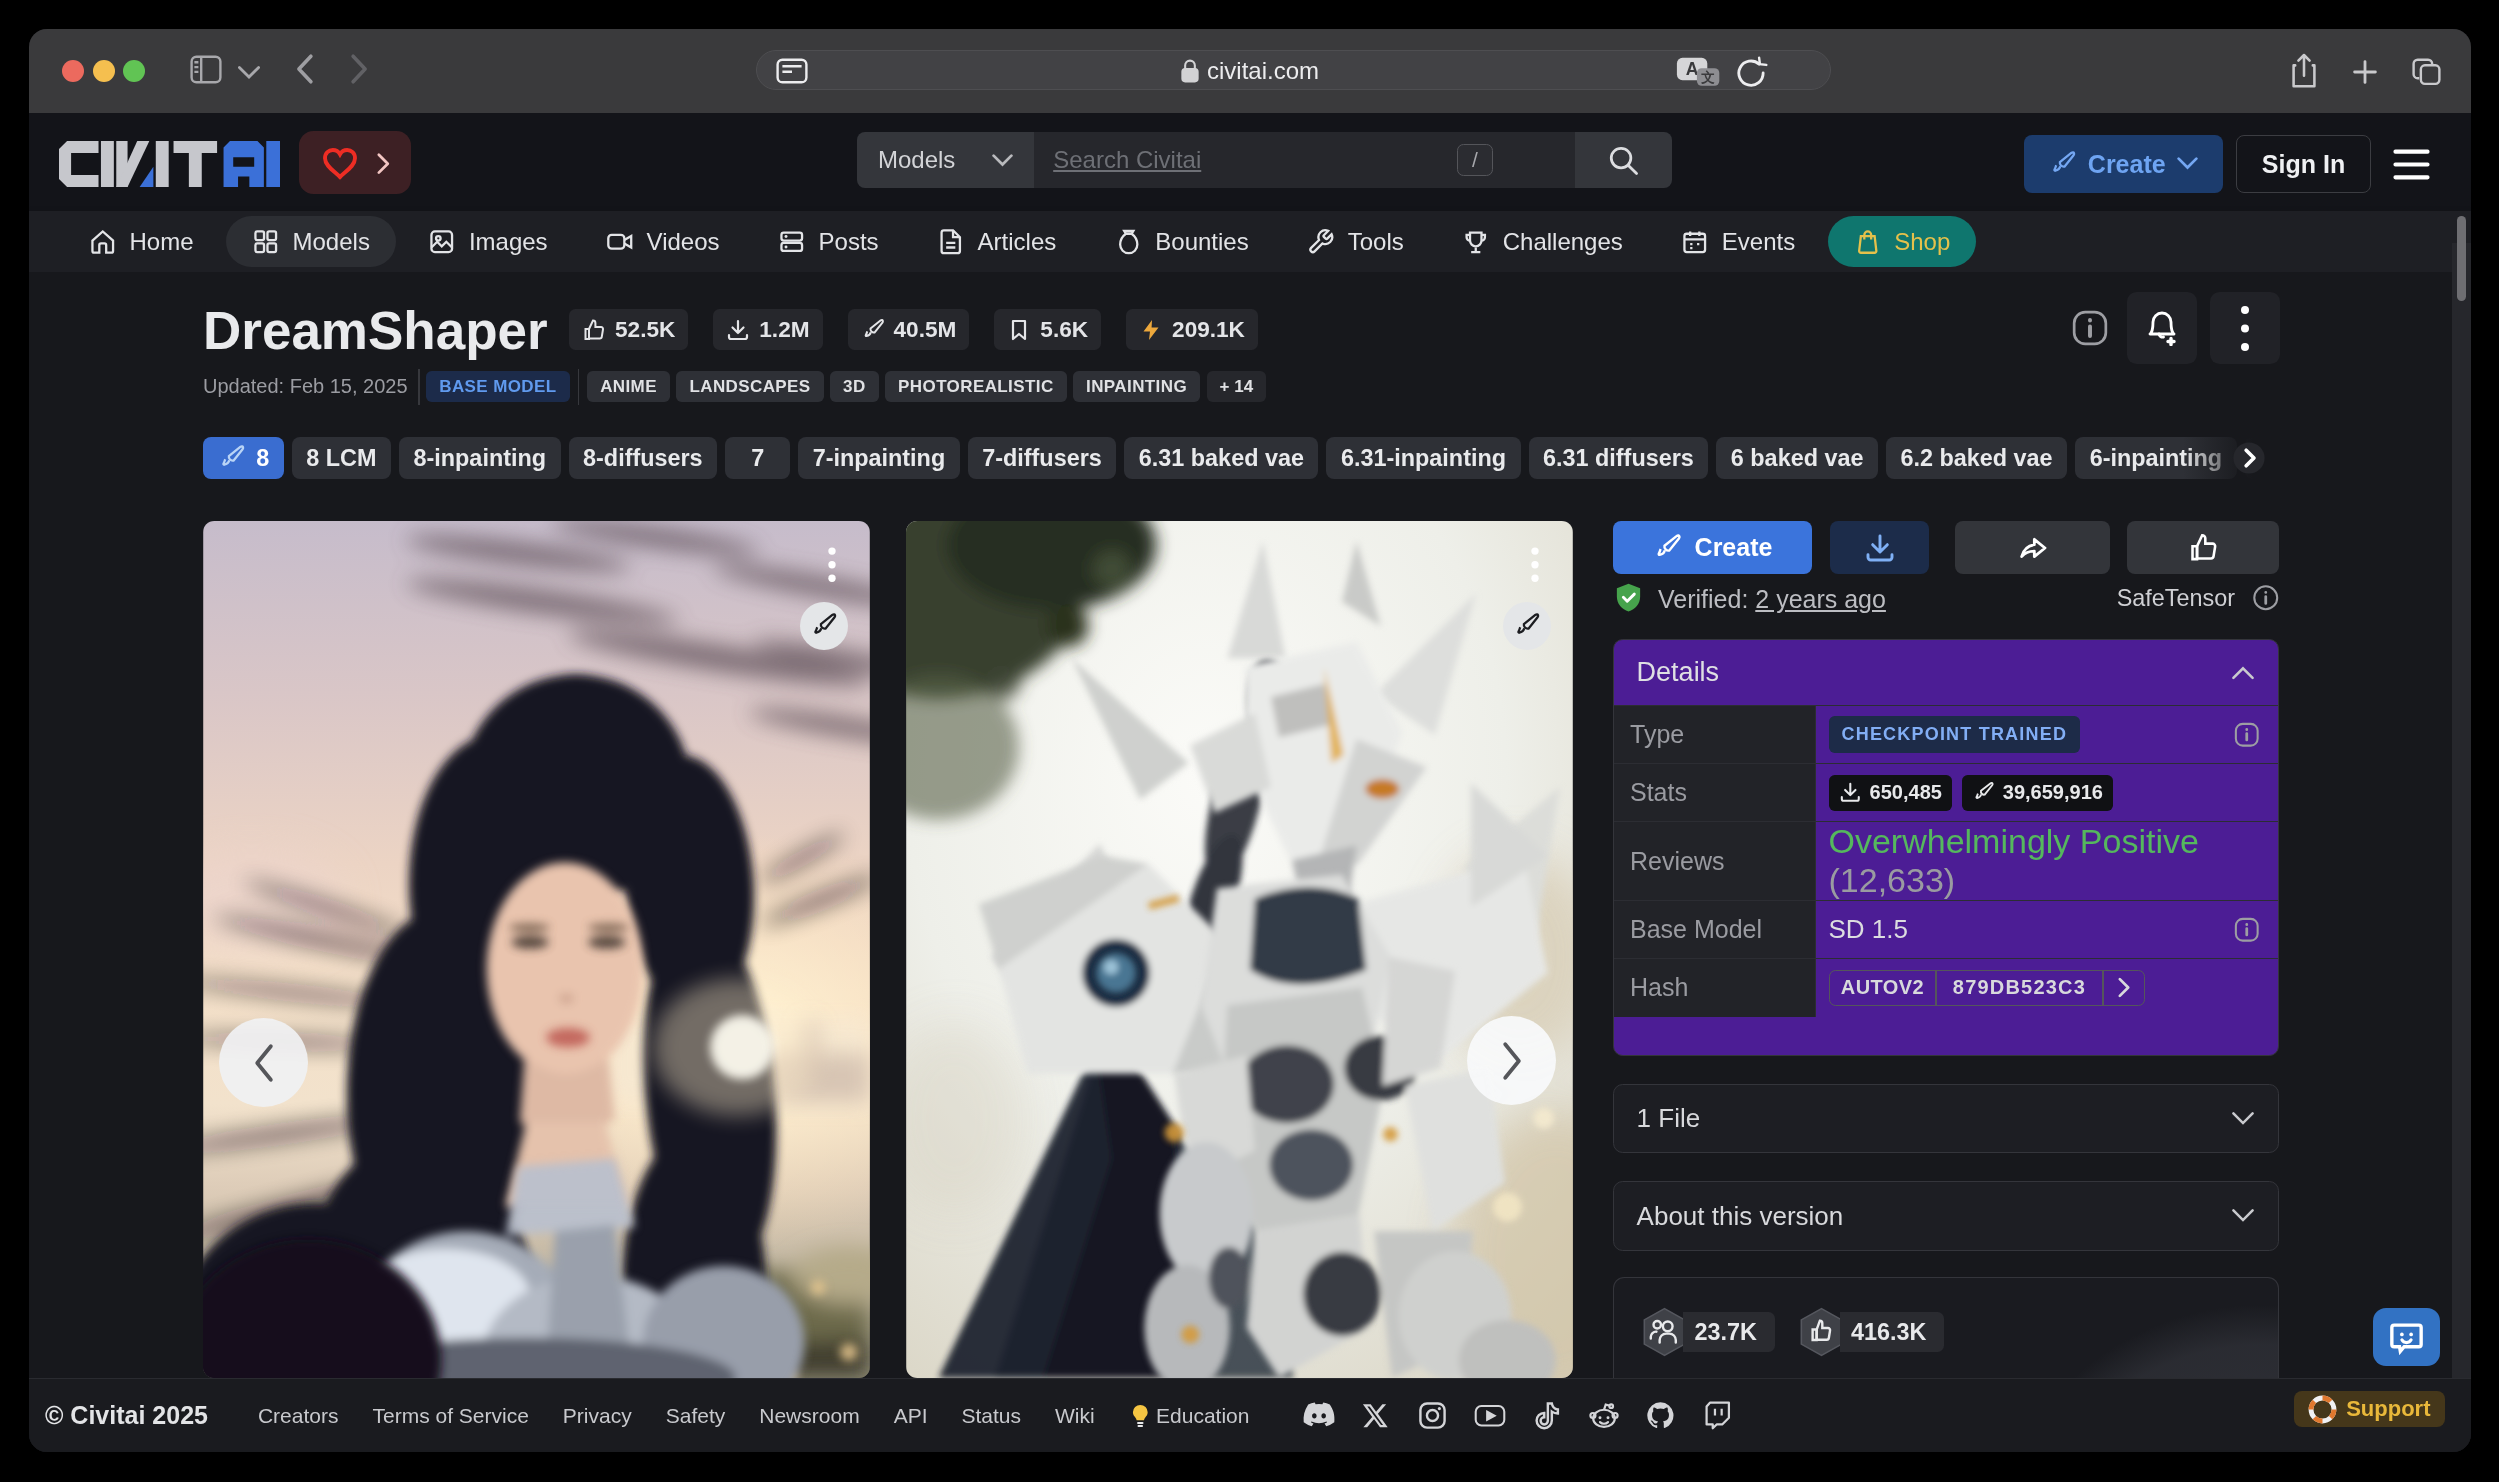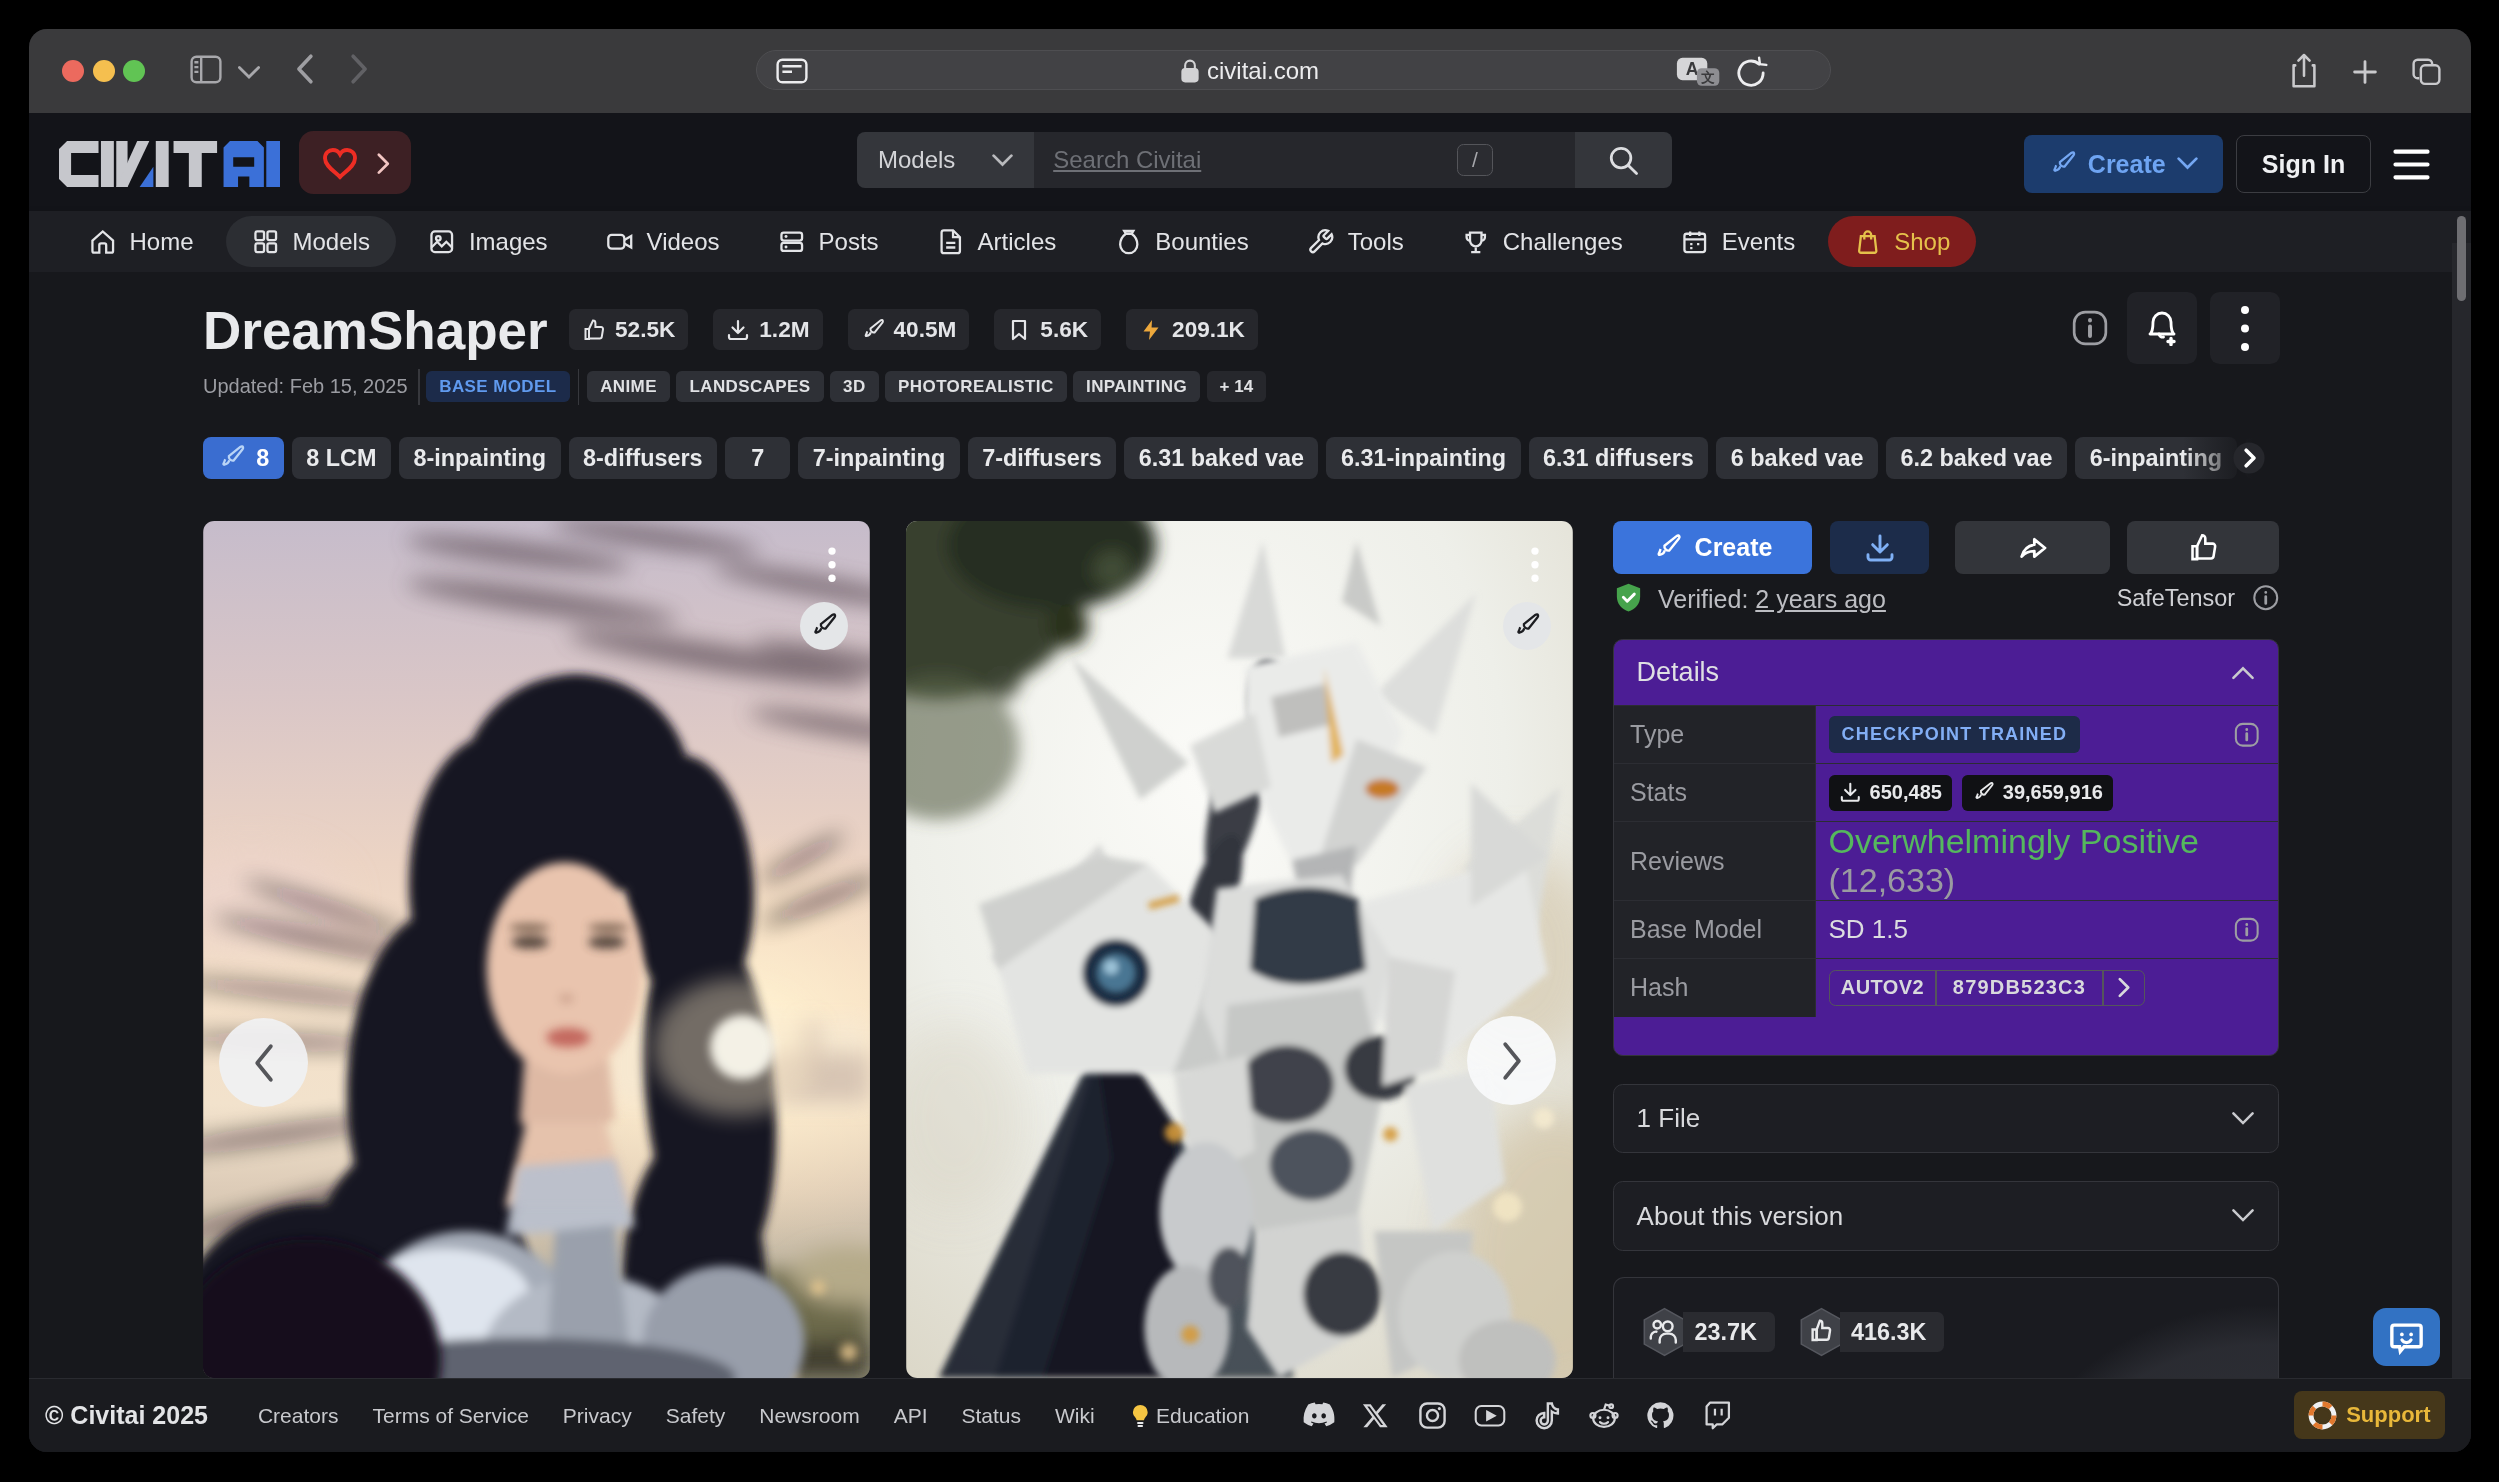--- a/index.html
+++ b/index.html
@@ -17,21 +17,21 @@
     align-items:center; justify-content:center; gap:8px; color:#ececee; font-size:24px; }
   
   .siteheader { position:absolute; left:0; top:84px; width:100%; height:99px; background:#131419; }
   .navbar { position:absolute; left:0; top:182px; width:100%; height:61px; background:#1e1f24;
     display:flex; align-items:center; box-shadow:0 4px 8px rgba(0,0,0,.3); }
   .navitems { display:flex; align-items:center; gap:6.5px; padding-left:34px; }
   .navitem { display:flex; align-items:center; gap:13px; color:#e3e4e7; font-size:24px;
     padding:0 26px; height:51px; border-radius:26px; white-space:nowrap; }
   .navitem.active { background:#2c2e33; }
   .navitem svg { flex:0 0 auto; }
-  .navitem.shop { background:#7f1d1d; color:#e5c14b;text-align:right; }
+  .navitem.shop { background:#0f766e; color:#e5c14b;text-align:right; }
   
   .content { position:absolute; left:0; top:243px; width:100%; bottom:0; background:#17181c; }
   .pagetitle { position:absolute; left:174px; top:271px; font-size:53px; font-weight:bold;
     color:#e9eaec; letter-spacing:0px; }
   .statchips { position:absolute; left:540px; top:280px; display:flex; gap:25px; }
   .statchip { height:41px; background:#26272c; border-radius:6.5px; display:flex; align-items:center;
     gap:9px; padding:0 13px; color:#e4e5e8; font-size:22.6px; font-weight:bold; }
   .tagrow { position:absolute; left:174px; top:342px; height:31px; display:flex; align-items:center; }
   .updated { color:#9b9ca2; font-size:20px; margin-right:10.5px; }
   .tdiv { width:1.6px; height:36px; background:#37383d; margin:0 0 0 0; }
@@ -760,21 +760,21 @@
             <path d="M12 1 A11 11 0 0 0 8.5 22.4 c.55.1.75-.24.75-.53 v-1.9 c-3.06.67-3.7-1.47-3.7-1.47 -.5-1.27-1.22-1.6-1.22-1.6 -1-.68.08-.67.08-.67 1.1.08 1.68 1.13 1.68 1.13 .98 1.68 2.57 1.2 3.2.9 .1-.7.38-1.2.7-1.47 -2.44-.28-5-1.22-5-5.44 0-1.2.43-2.18 1.13-2.95 -.11-.28-.49-1.4.11-2.91 0 0 .92-.3 3.02 1.13 a10.4 10.4 0 0 1 5.5 0 c2.1-1.43 3.02-1.13 3.02-1.13 .6 1.51.22 2.63.11 2.91 .7.77 1.13 1.75 1.13 2.95 0 4.23-2.57 5.16-5.02 5.43 .4.34.74 1 .74 2.03 v3 c0 .3.2.64.76.53 A11 11 0 0 0 12 1 Z"></path>
           </svg>
         </span>
         <span style="width:57px;display:flex;align-items:center;justify-content:center;">
           <svg width="27.5" height="29" viewBox="0 0 24 26" fill="none" stroke="#d4d5d8" stroke-width="2">
             <path d="M5 1.5 L2 5 V21 H7.5 V24.5 L11 21 H16 L22 15 V1.5 Z M22 1.5 V15 M9.5 7 V13 M15.5 7 V13" stroke-linejoin="round"></path>
           </svg>
         </span>
       </div>
 
-    <div style="position:absolute;right:26px;top:12px;height:48px;background:#45371a;border-radius:8px;display:flex;align-items:center;gap:9px;padding:0 14.5px;">
+    <div style="position:absolute;right:26px;top:12px;height:36px;background:#45371a;border-radius:8px;display:flex;align-items:center;gap:9px;padding:0 14.5px;">
       <svg width="29" height="29" viewBox="0 0 24 24">
           <circle cx="12" cy="12" r="9.5" fill="none" stroke="#f0f1f3" stroke-width="4"></circle>
           <g stroke="#e0782e" stroke-width="4" fill="none">
             <path d="M12 2.5 a9.5 9.5 0 0 1 6.7 2.8"></path>
             <path d="M21.5 12 a9.5 9.5 0 0 1 -2.8 6.7"></path>
             <path d="M12 21.5 a9.5 9.5 0 0 1 -6.7 -2.8"></path>
             <path d="M2.5 12 a9.5 9.5 0 0 1 2.8 -6.7"></path>
           </g>
           <circle cx="12" cy="12" r="5" fill="#45371a"></circle>
         </svg>

